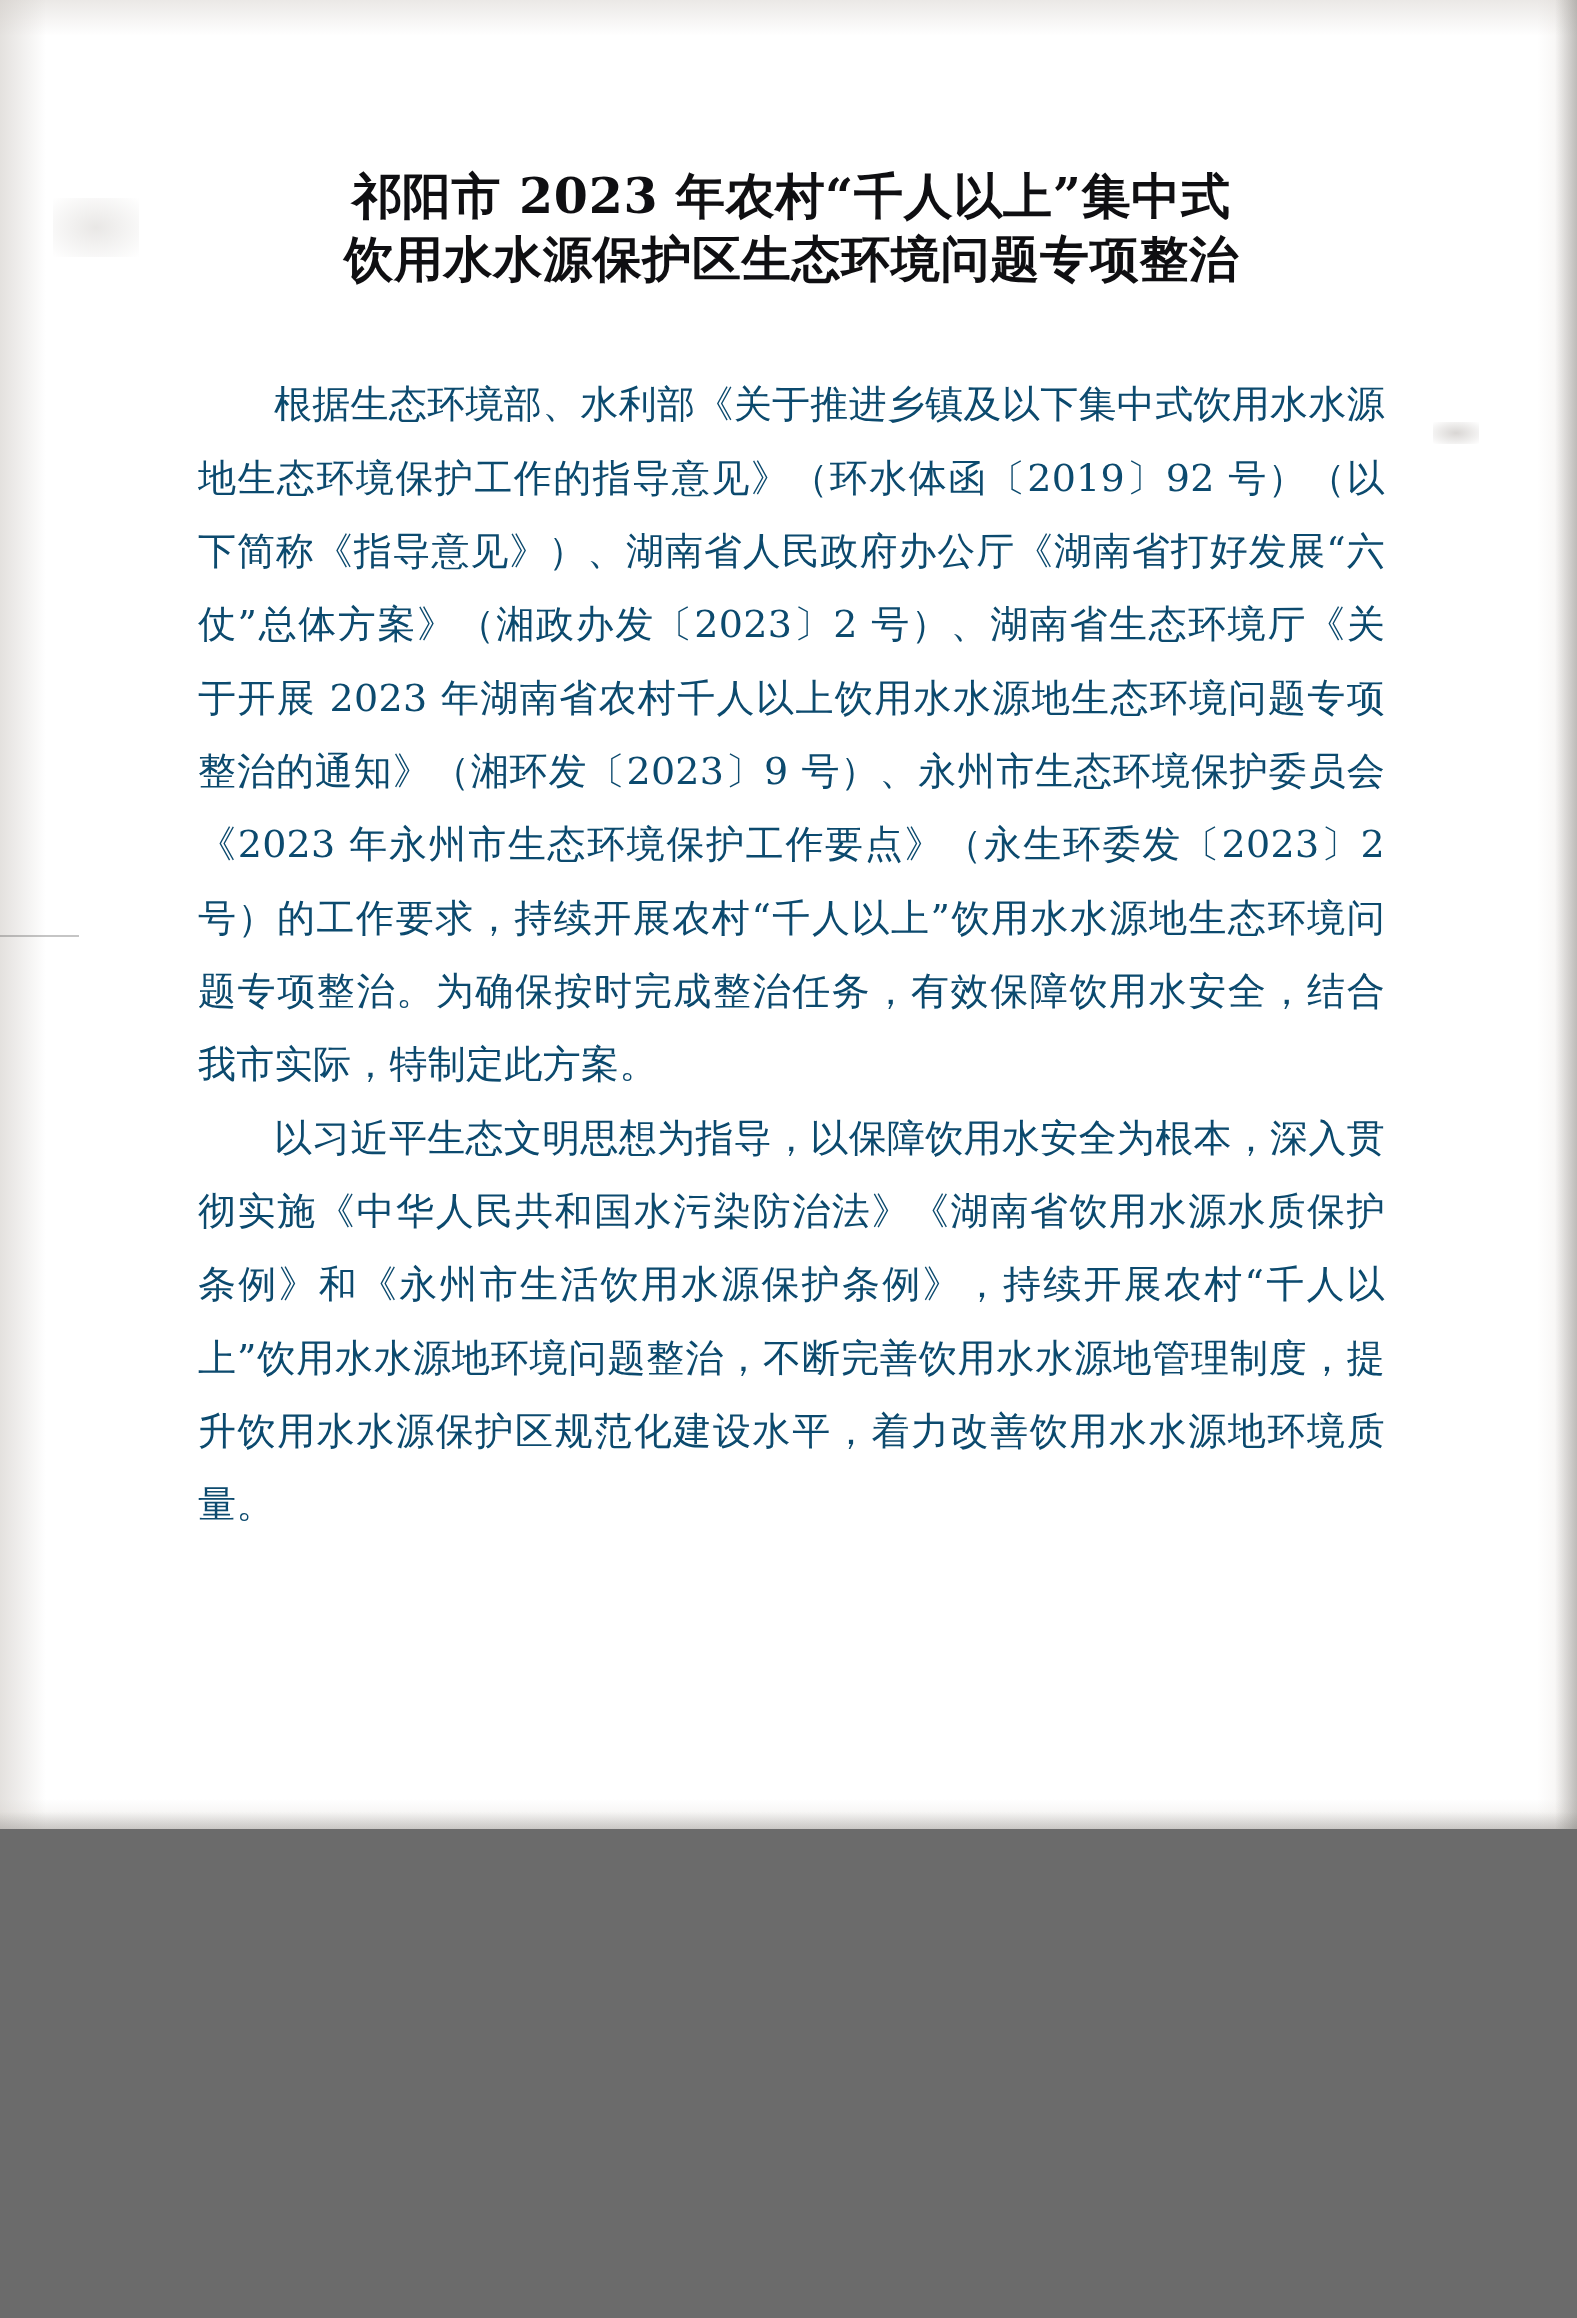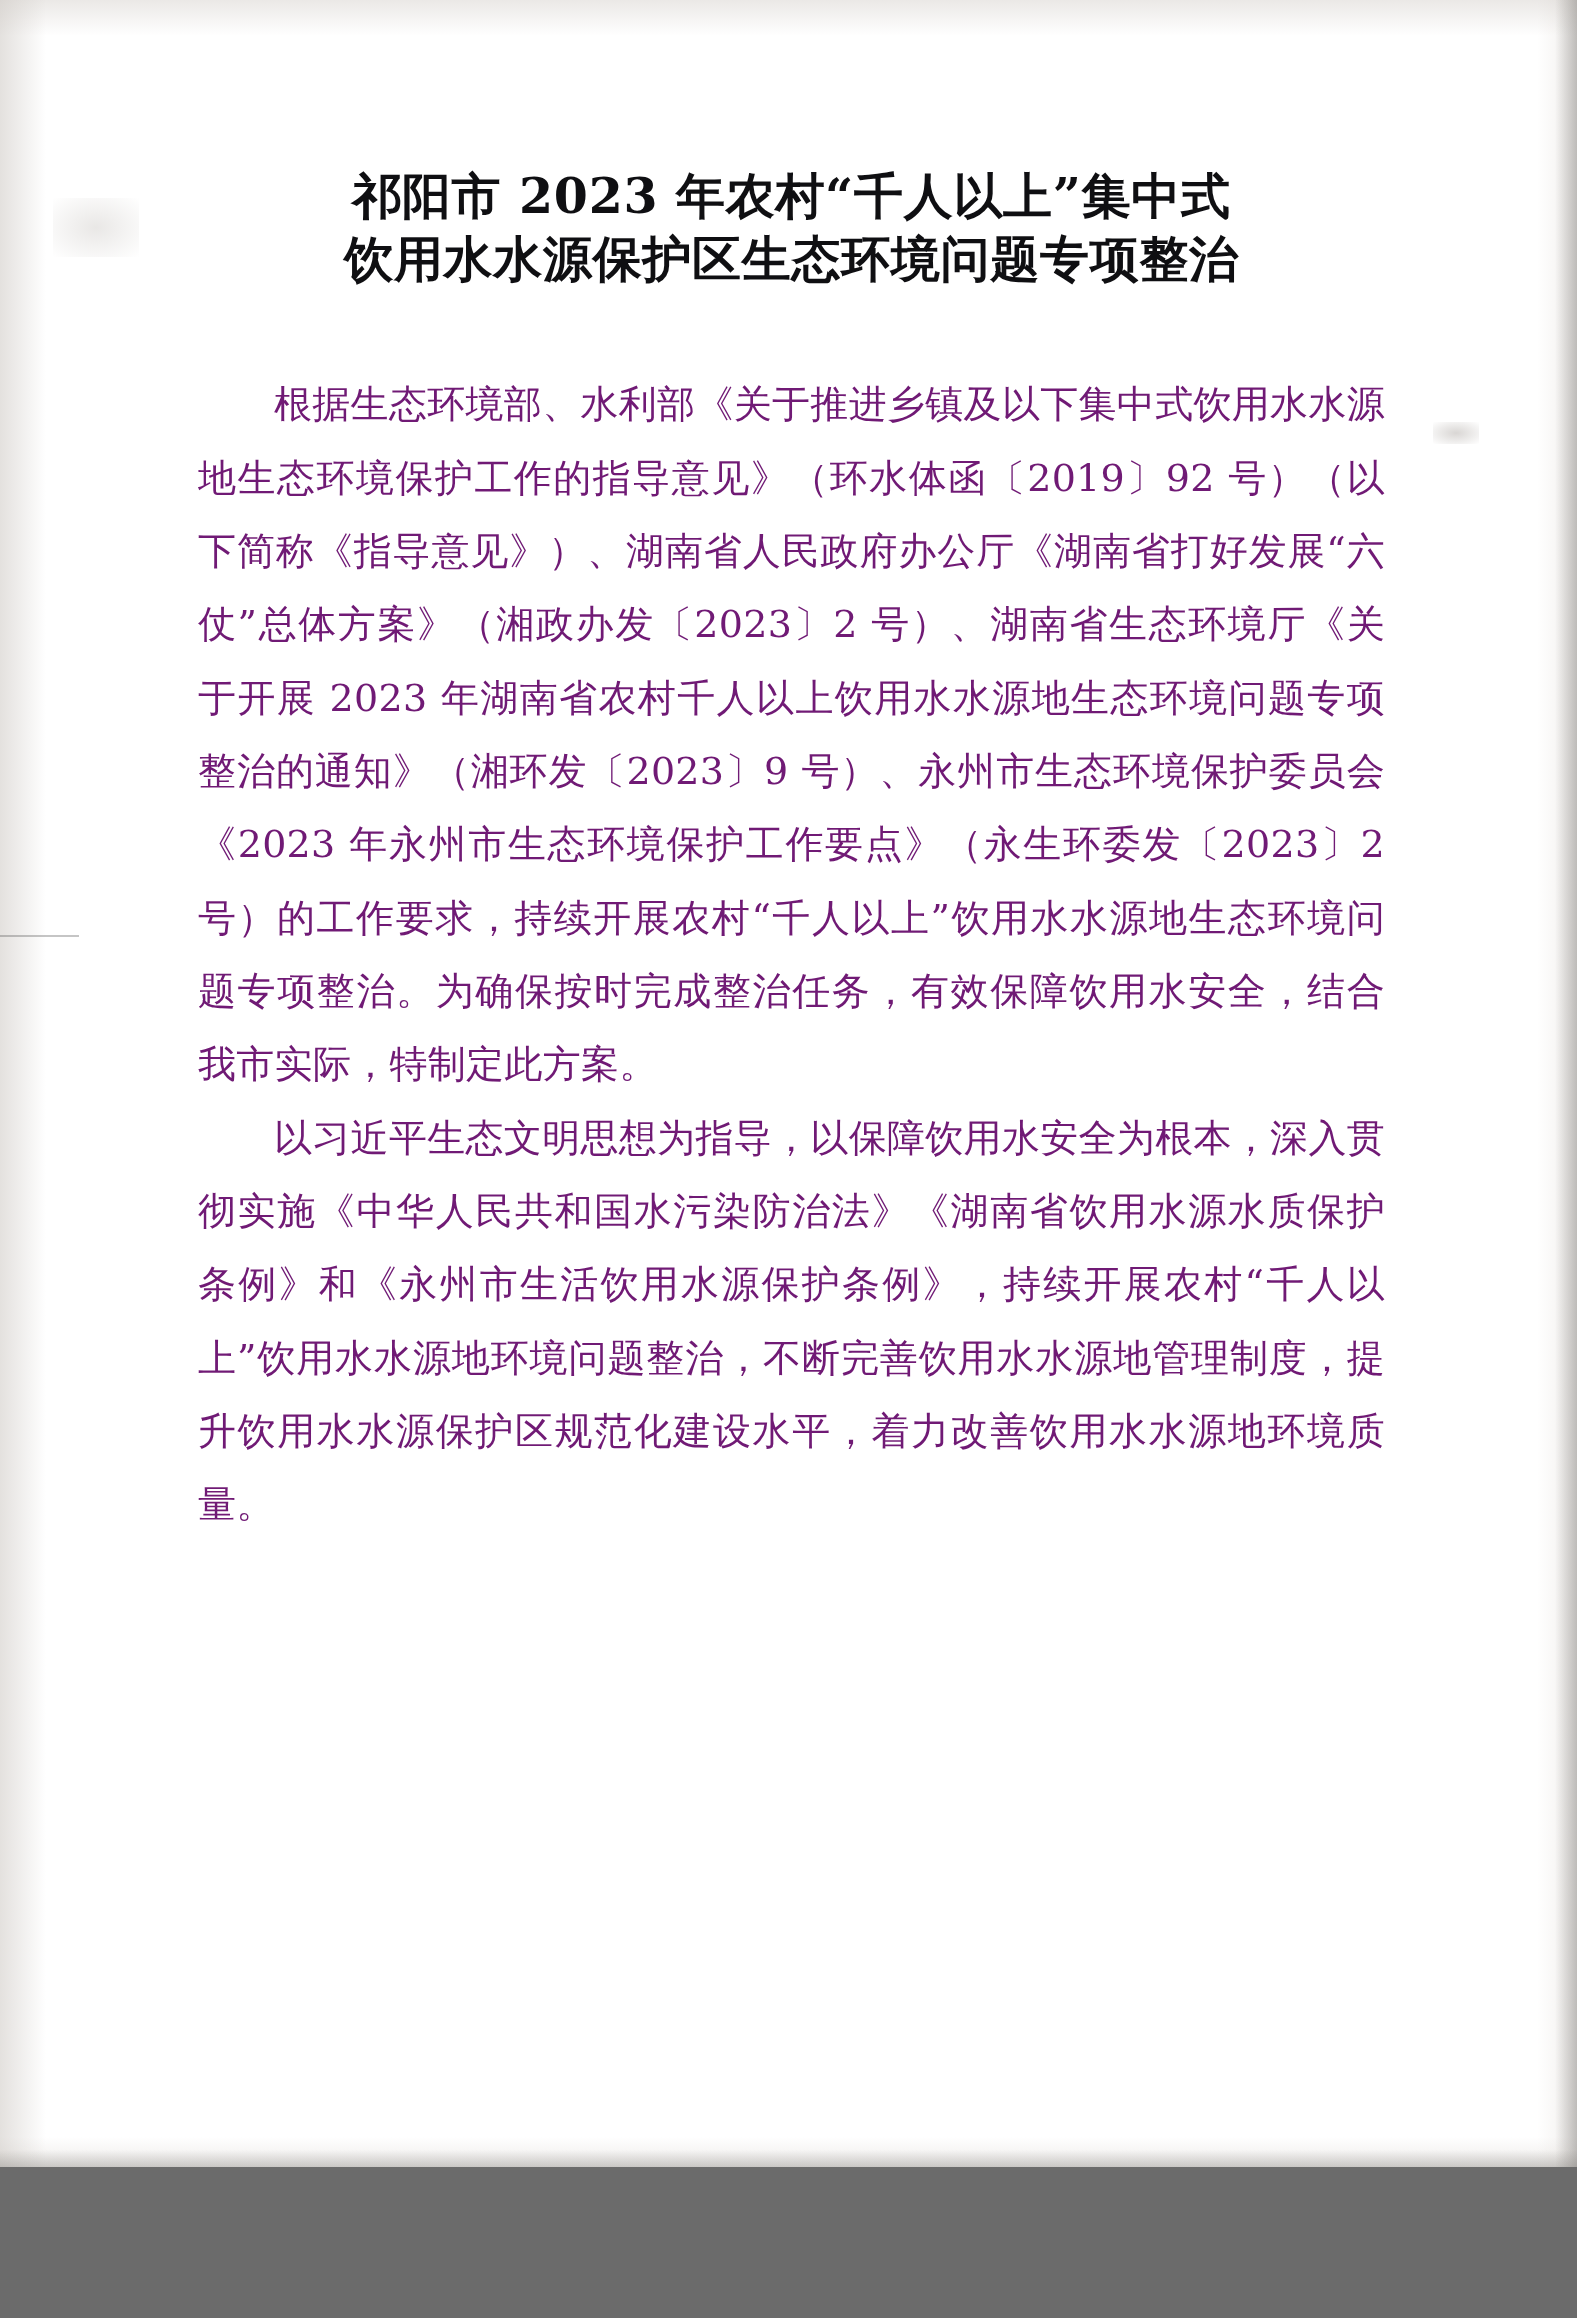--- a/index.html
+++ b/index.html
@@ -3,21 +3,21 @@
 <meta charset="utf-8">
 <style>
   html, body {
     margin: 0;
     padding: 0;
     background: #6b6b6b;
   }
   .page {
     position: relative;
     width: 1577px;
-    height: 2167px;
+    height: 1829px;
     background: #ffffff;
     overflow: hidden;
     font-family: "Liberation Serif", "DejaVu Serif", serif;
   }
   
   .paper-tint {
     position: absolute;
     inset: 0;
     background:
       linear-gradient(to right, rgba(205,200,195,0.55) 0px, rgba(255,255,255,0) 46px),
@@ -83,21 +83,21 @@
     white-space: nowrap;
   }
 
   .body-block {
     margin-top: 78px;
   }
   p.para {
     margin: 0;
     font-size: 38px;
     line-height: 1.93;
-    color: #701a75;
+    color: #0c4a6e;
     text-align: justify;
     text-justify: inter-ideograph;
     text-indent: 2em;
     font-family: "DejaVu Serif", "Liberation Serif", serif;
     letter-spacing: 0.3px;
   }
   h2.section-heading {
     margin: 0;
     padding-top: 4px;
     font-size: 38px;

